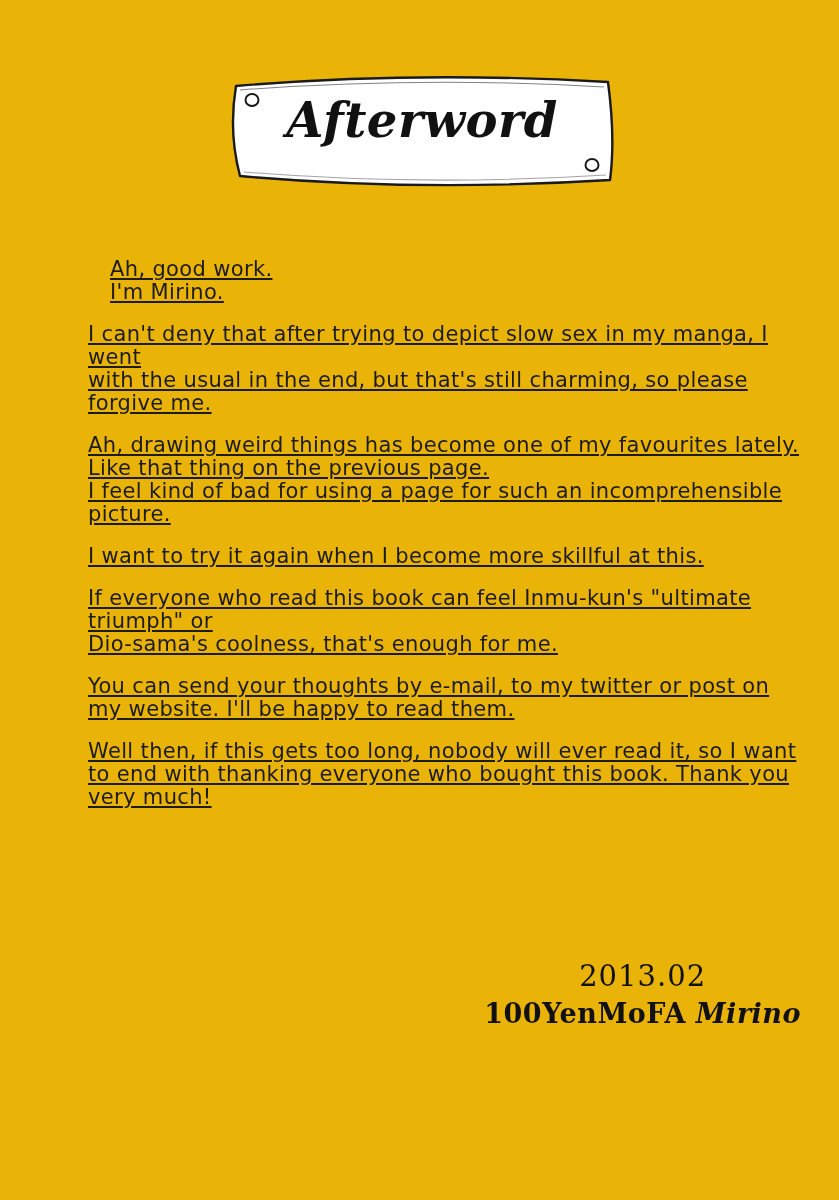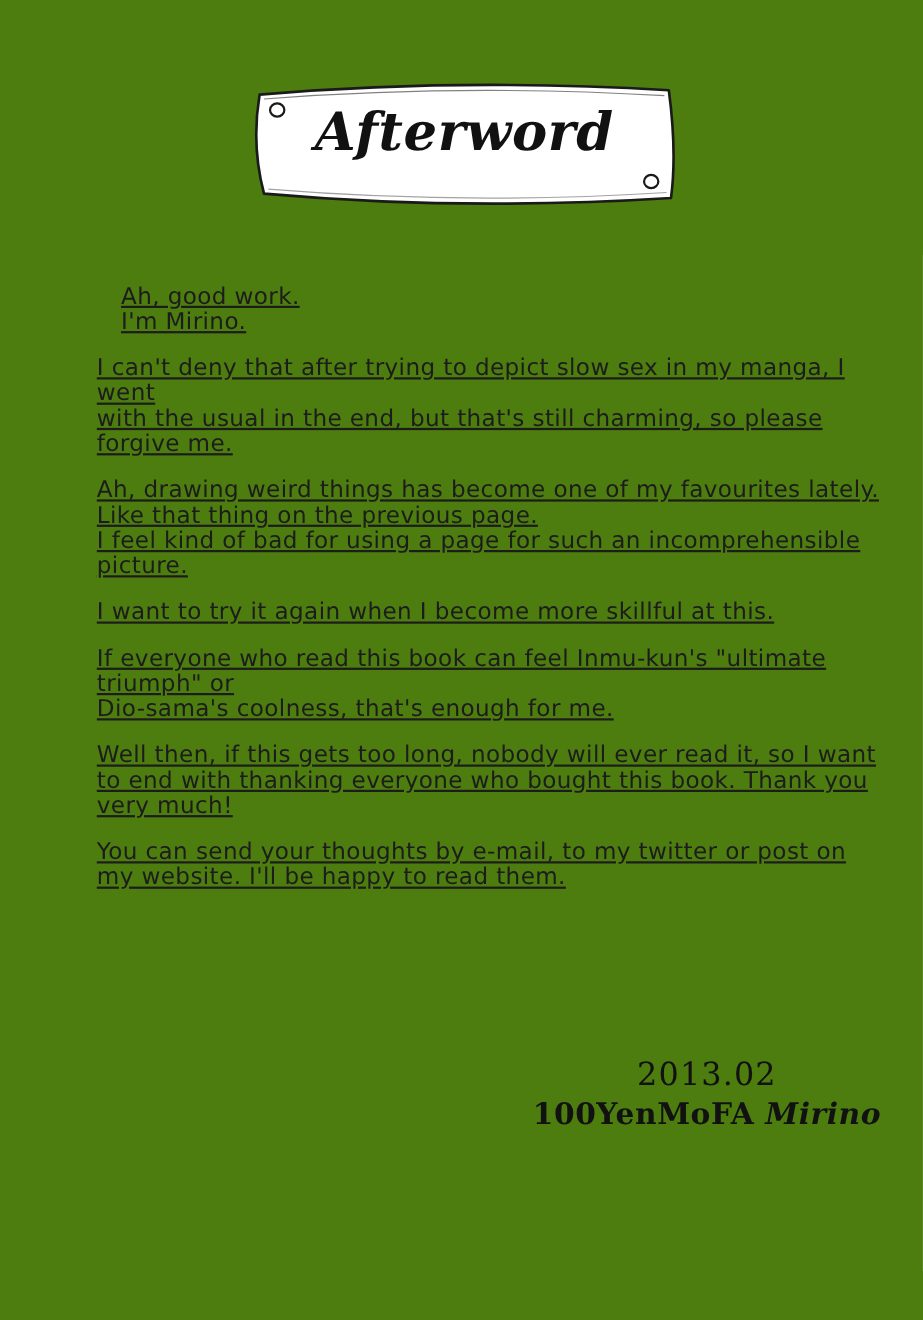--- a/index.html
+++ b/index.html
@@ -12,21 +12,21 @@
     height: 1200px;
     position: relative;
     overflow: hidden;
     font-family: "DejaVu Sans", sans-serif;
     color: #1a1a1a;
   }
 
   .page {
     position: absolute;
     inset: 0;
-    background: #4d7c0f;
+    background: #eab308;
   }
 
   
   .plaque-wrap {
     position: absolute;
     left: 222px;
     top: 72px;
     width: 400px;
     height: 118px;
   }
@@ -116,24 +116,24 @@
     <p class="para indent">Ah, good work.
 I'm Mirino.</p>
     <p class="para">I can't deny that after trying to depict slow sex in my manga, I went
 with the usual in the end, but that's still charming, so please forgive me.</p>
     <p class="para">Ah, drawing weird things has become one of my favourites lately.
 Like that thing on the previous page.
 I feel kind of bad for using a page for such an incomprehensible picture.</p>
     <p class="para">I want to try it again when I become more skillful at this.</p>
     <p class="para">If everyone who read this book can feel Inmu-kun's "ultimate triumph" or
 Dio-sama's coolness, that's enough for me.</p>
+    <p class="para">You can send your thoughts by e-mail, to my twitter or post on
+my website. I'll be happy to read them.</p>
     <p class="para">Well then, if this gets too long, nobody will ever read it, so I want
 to end with thanking everyone who bought this book. Thank you very much!</p>
-    <p class="para">You can send your thoughts by e-mail, to my twitter or post on
-my website. I'll be happy to read them.</p>
   </div>
 
   <div class="signature">
     <div class="sig-date">2013.02</div>
     <div class="sig-name">
       <span class="plain">100YenMoFA</span>
       <span>Mirino</span>
     </div>
   </div>
 

